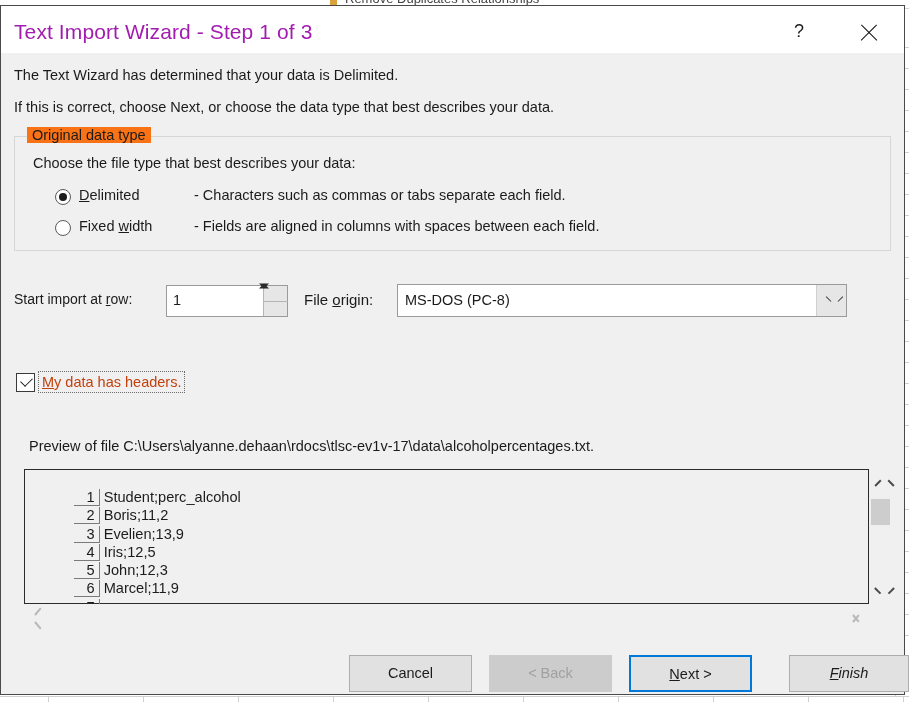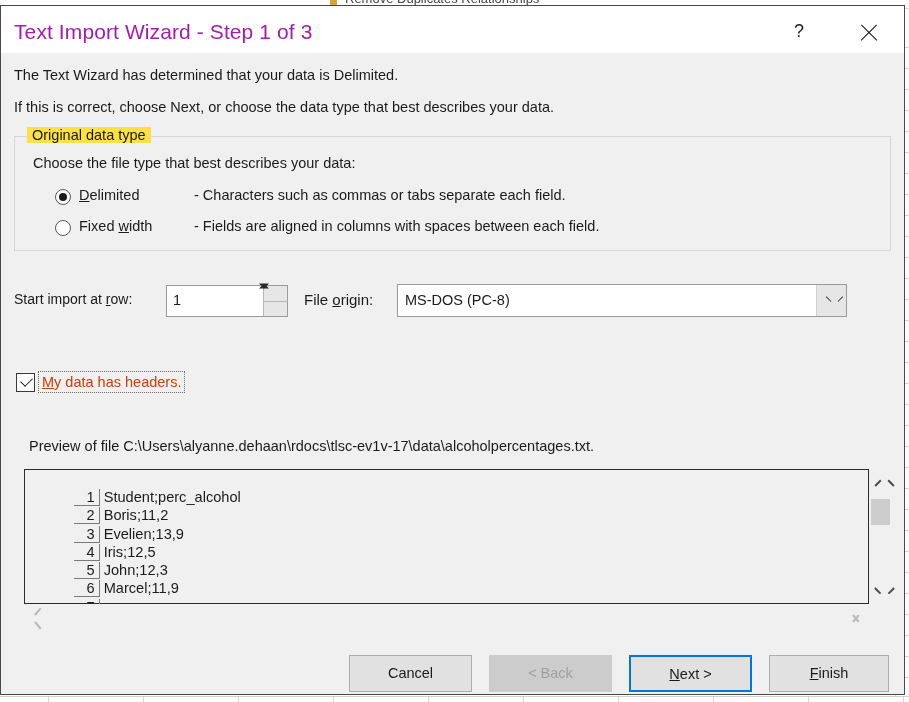--- a/index.html
+++ b/index.html
@@ -168,21 +168,21 @@
     top: 83px;
     width: 877px;
     height: 115px;
     border: 1px solid #d6d6d6;
     box-sizing: border-box;
   }
   .group-legend {
     position: absolute;
     left: 12px;
     top: -10px;
-    background: #fde047;
+    background: #f97316;
     padding: 0 5px;
     font-size: 14.5px;
     color: #1b1b1b;
     white-space: nowrap;
   }
   .group-prompt {
     position: absolute;
     left: 18px;
     top: 18px;
     font-size: 14.5px;
@@ -518,21 +518,21 @@
     left: 488px; width: 123px;
     background: #cccccc;
     border-color: #cccccc;
     color: #a0a0a0;
   }
   .btn.next {
     left: 628px; width: 123px;
     background: #e1e1e1;
     border: 2px solid #0078d7;
   }
-  .btn.finish { left: 768px; width: 120px; }
+  .btn.finish { left: 788px; width: 120px; font-style: italic; }
 </style>
 </head>
 <body>
 
 <div id="root">
 
   <div class="bg-excel">
     <div class="bg-ribbon-strip">
       <div class="bg-ribbon-sq"></div>
       <div class="bg-ribbon-text">Remove Duplicates    Relationships</div>

